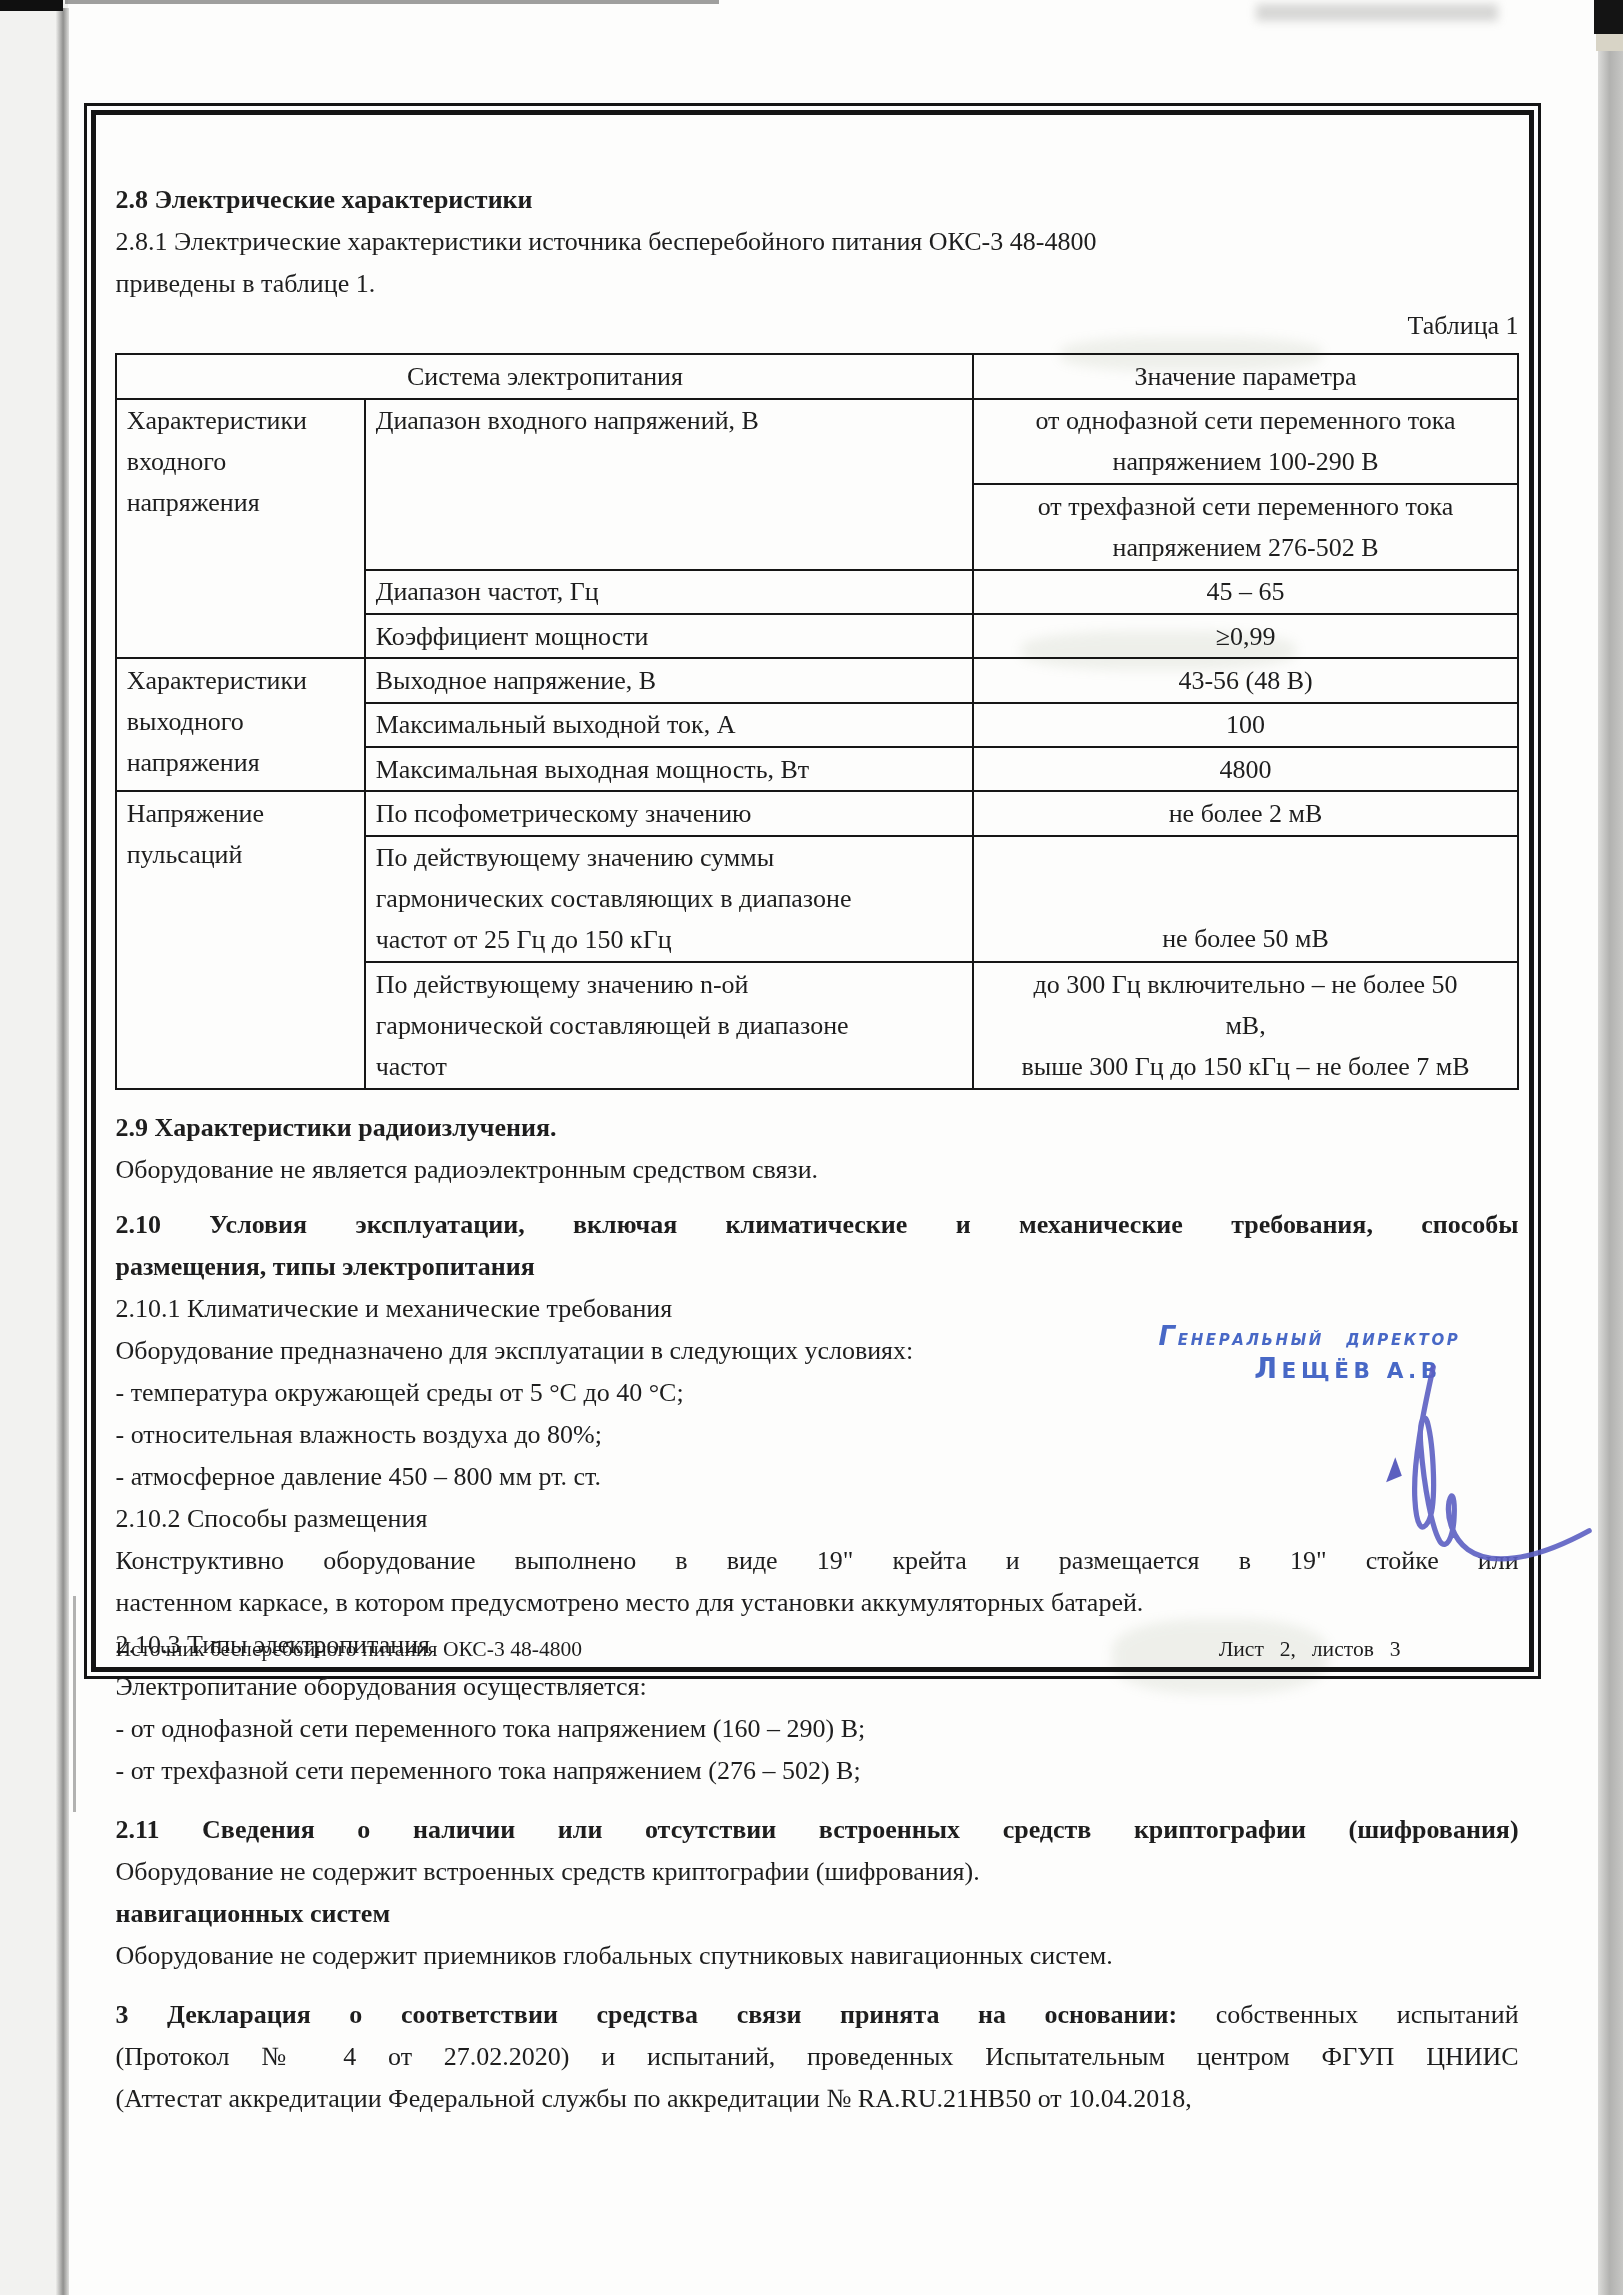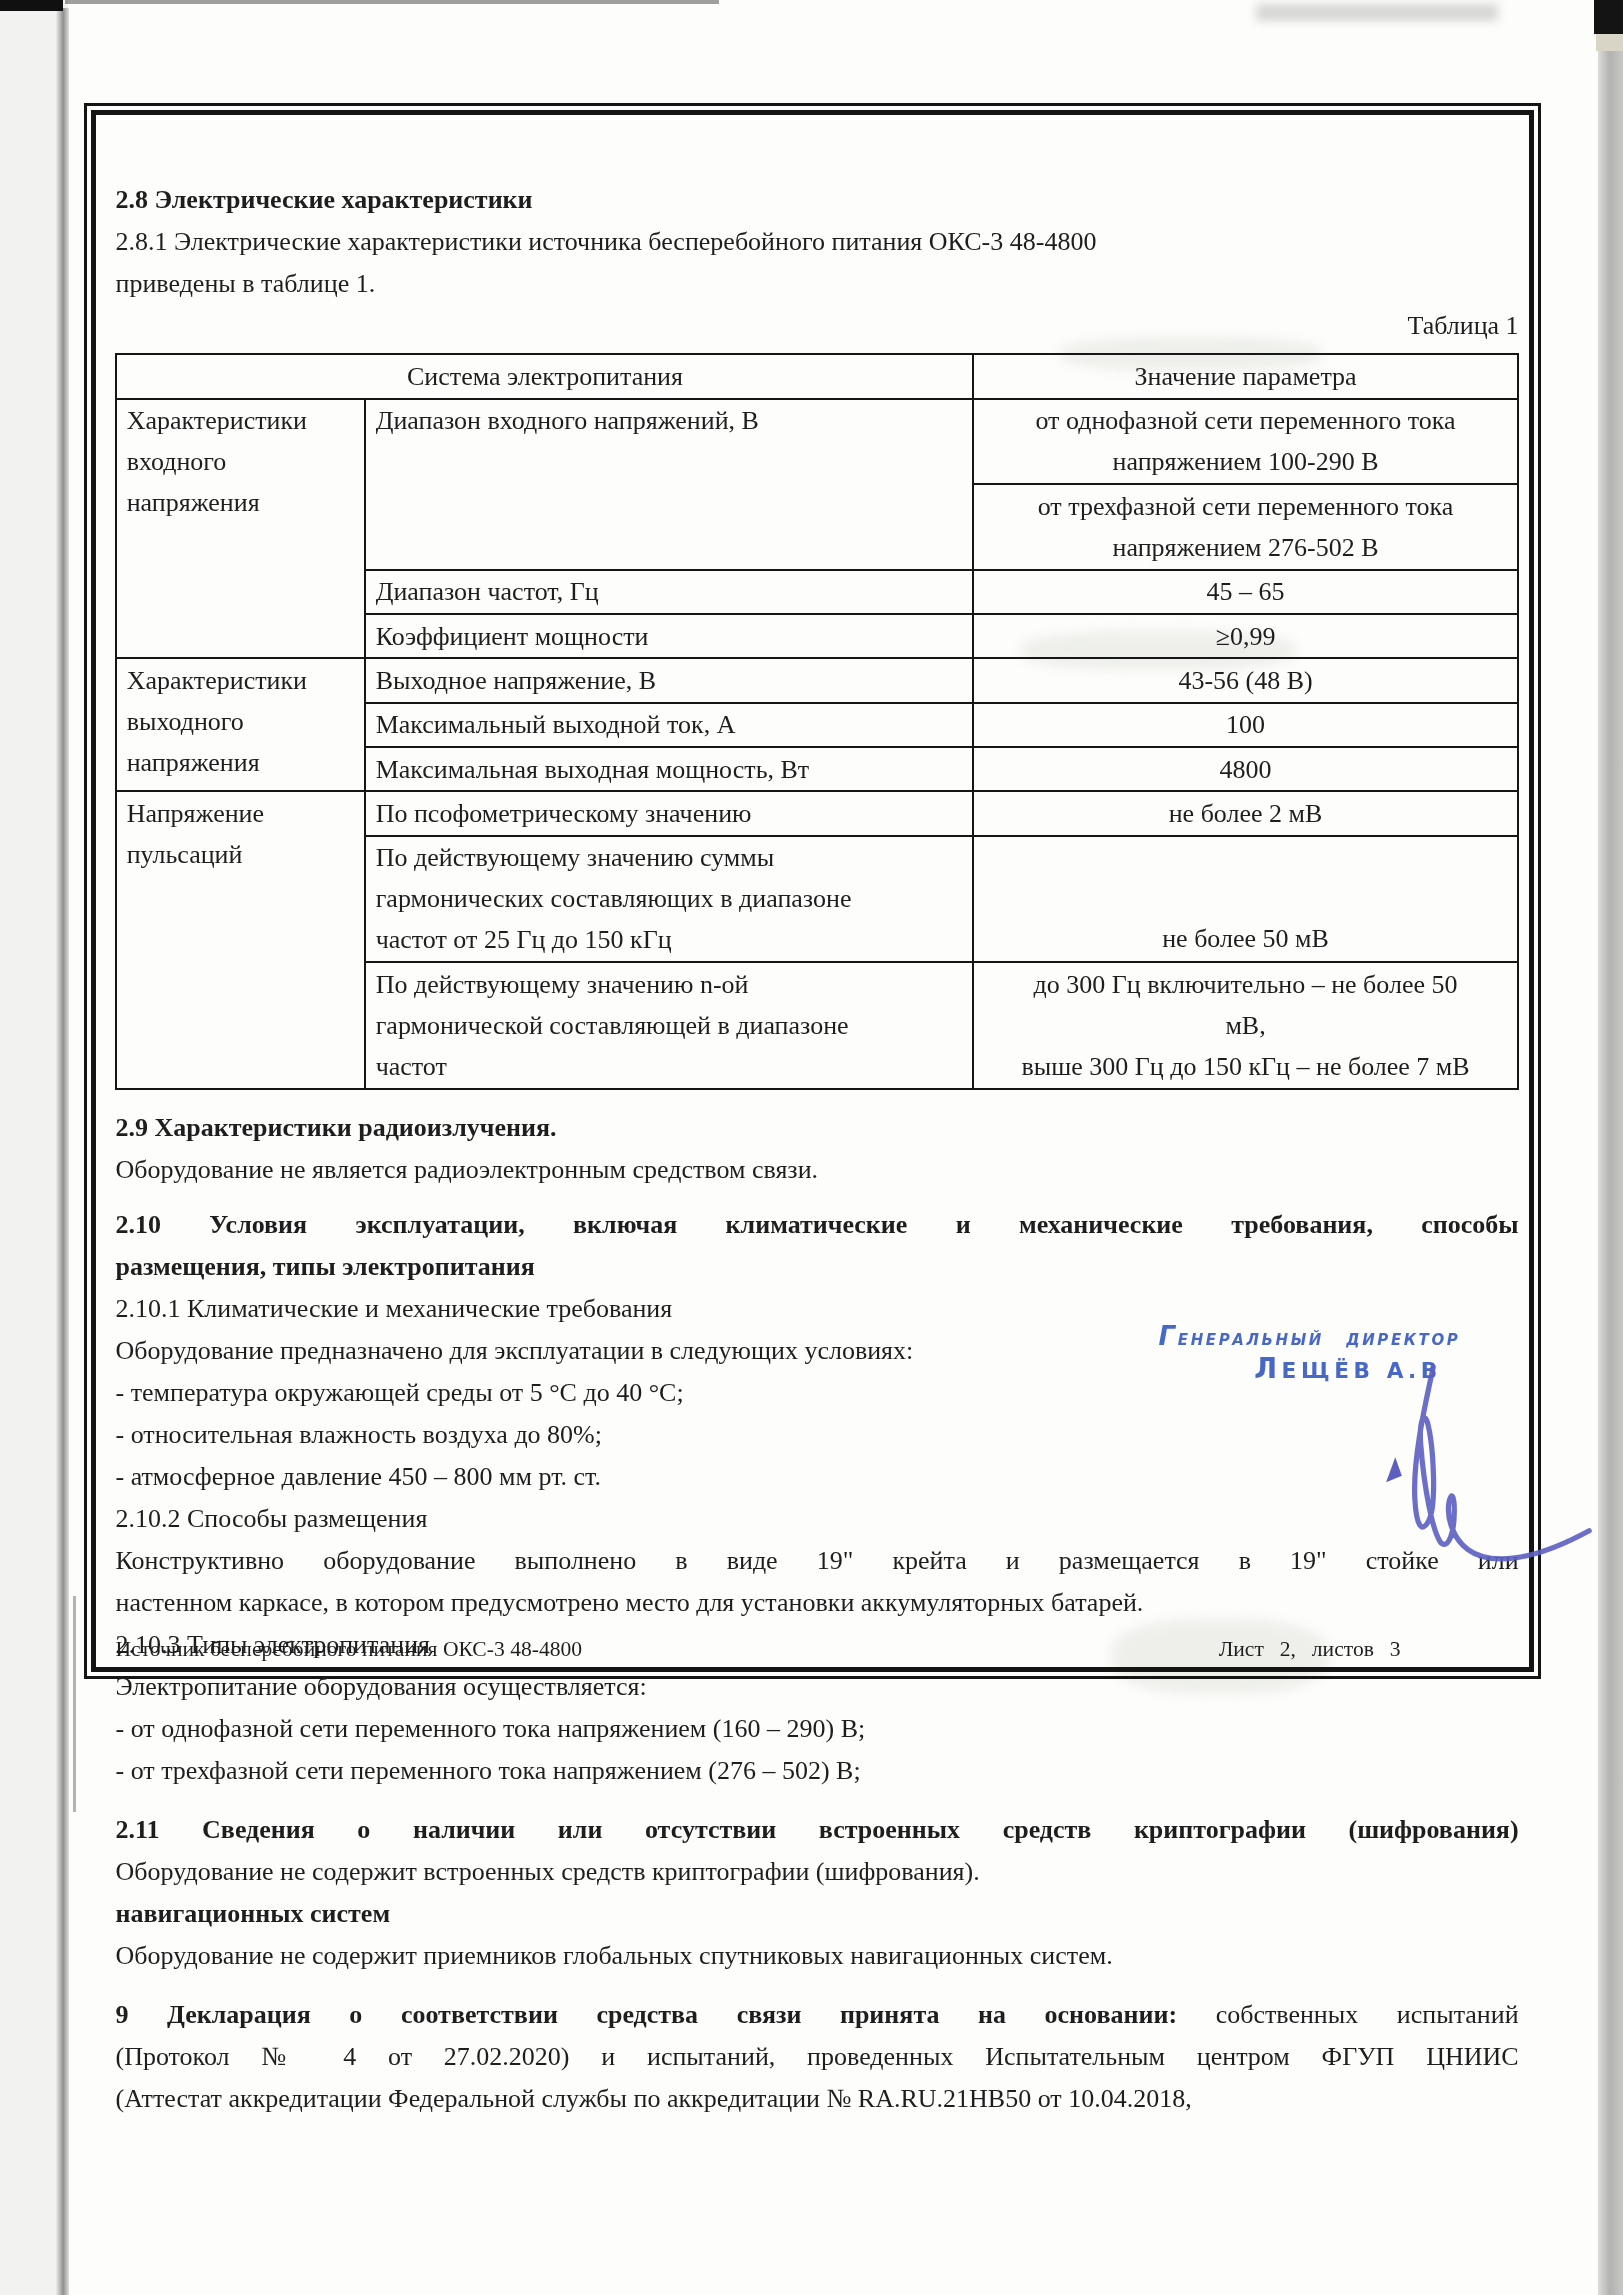--- a/index.html
+++ b/index.html
@@ -201,21 +201,21 @@
 
       <p class="h sp jl">2.11 Сведения о наличии или отсутствии встроенных средств криптографии (шифрования)</p>
       <p>Оборудование не содержит встроенных средств криптографии (шифрования).</p>
 
       <p class="h">
         <span class="line">навигационных систем</span>
       </p>
       <p>Оборудование не содержит приемников глобальных спутниковых навигационных систем.</p>
 
       <p class="sp">
-        <span class="jl"><span class="h">9 Декларация о соответствии средства связи принята на основании:</span> <span>собственных испытаний</span></span>
+        <span class="jl"><span class="h">3 Декларация о соответствии средства связи принята на основании:</span> <span>собственных испытаний</span></span>
         <span class="jl">(Протокол № 4 от 27.02.2020) и испытаний, проведенных Испытательным центром ФГУП ЦНИИС</span>
         <span class="line">(Аттестат аккредитации Федеральной службы по аккредитации № RA.RU.21НВ50 от 10.04.2018,</span>
       </p>
     </div>
 
     <div class="footer">
       <span>Источник бесперебойного питания ОКС-3 48-4800</span>
       <span class="fr">Лист 2, листов 3</span>
     </div>
   </div>

